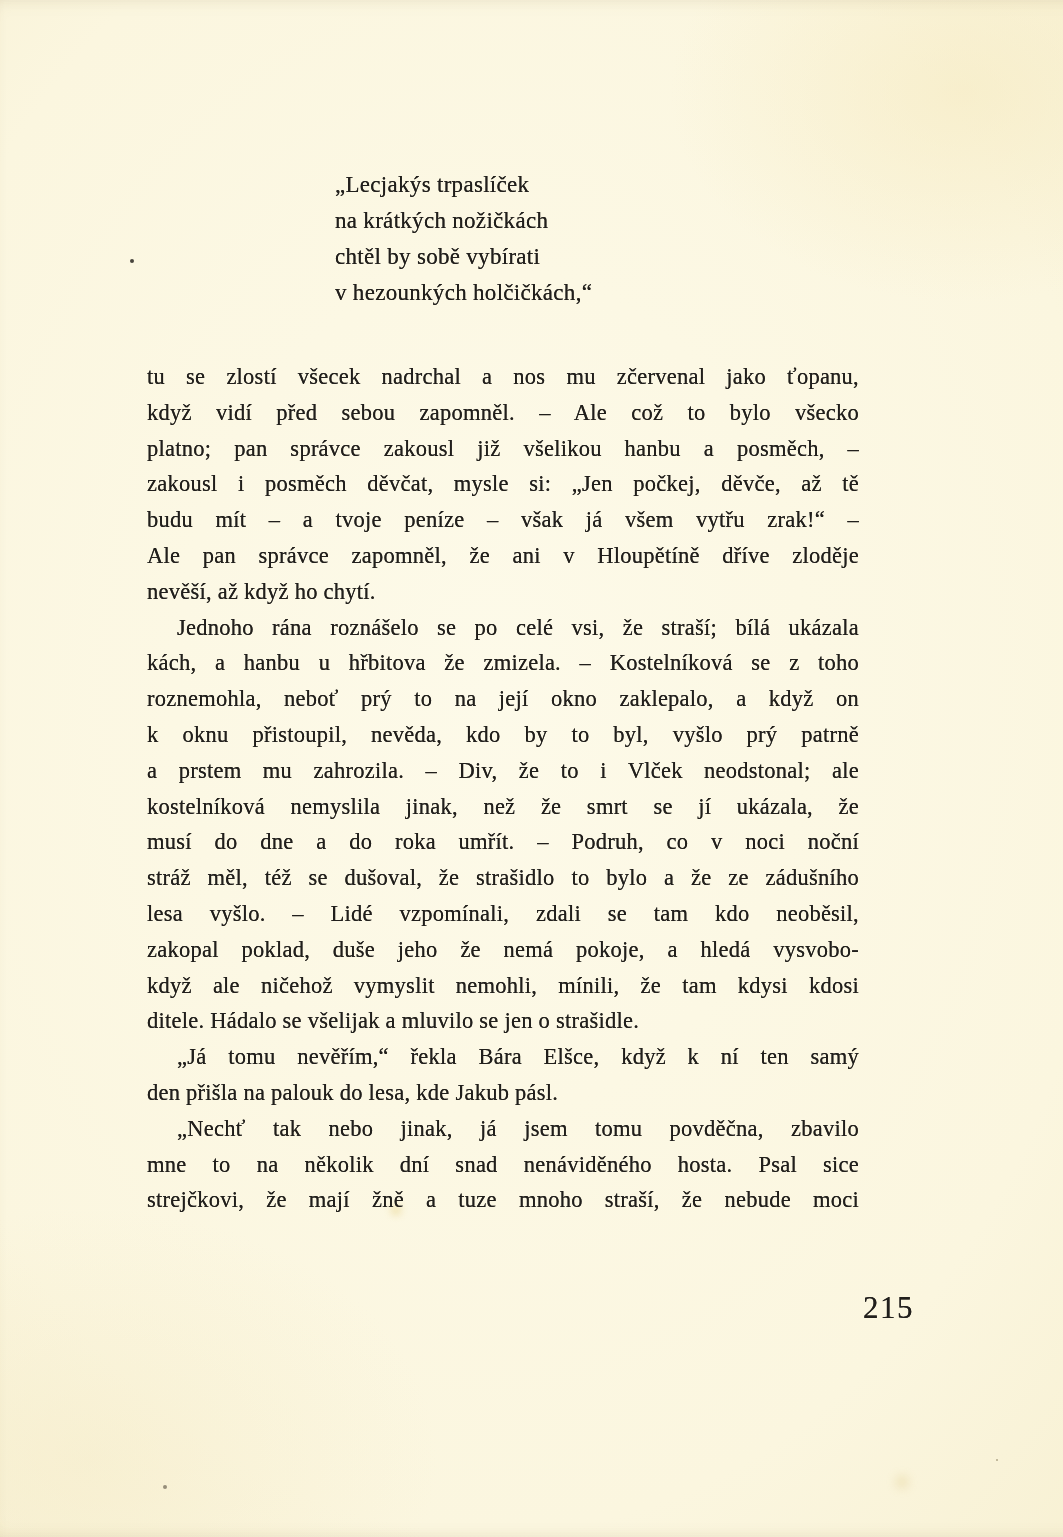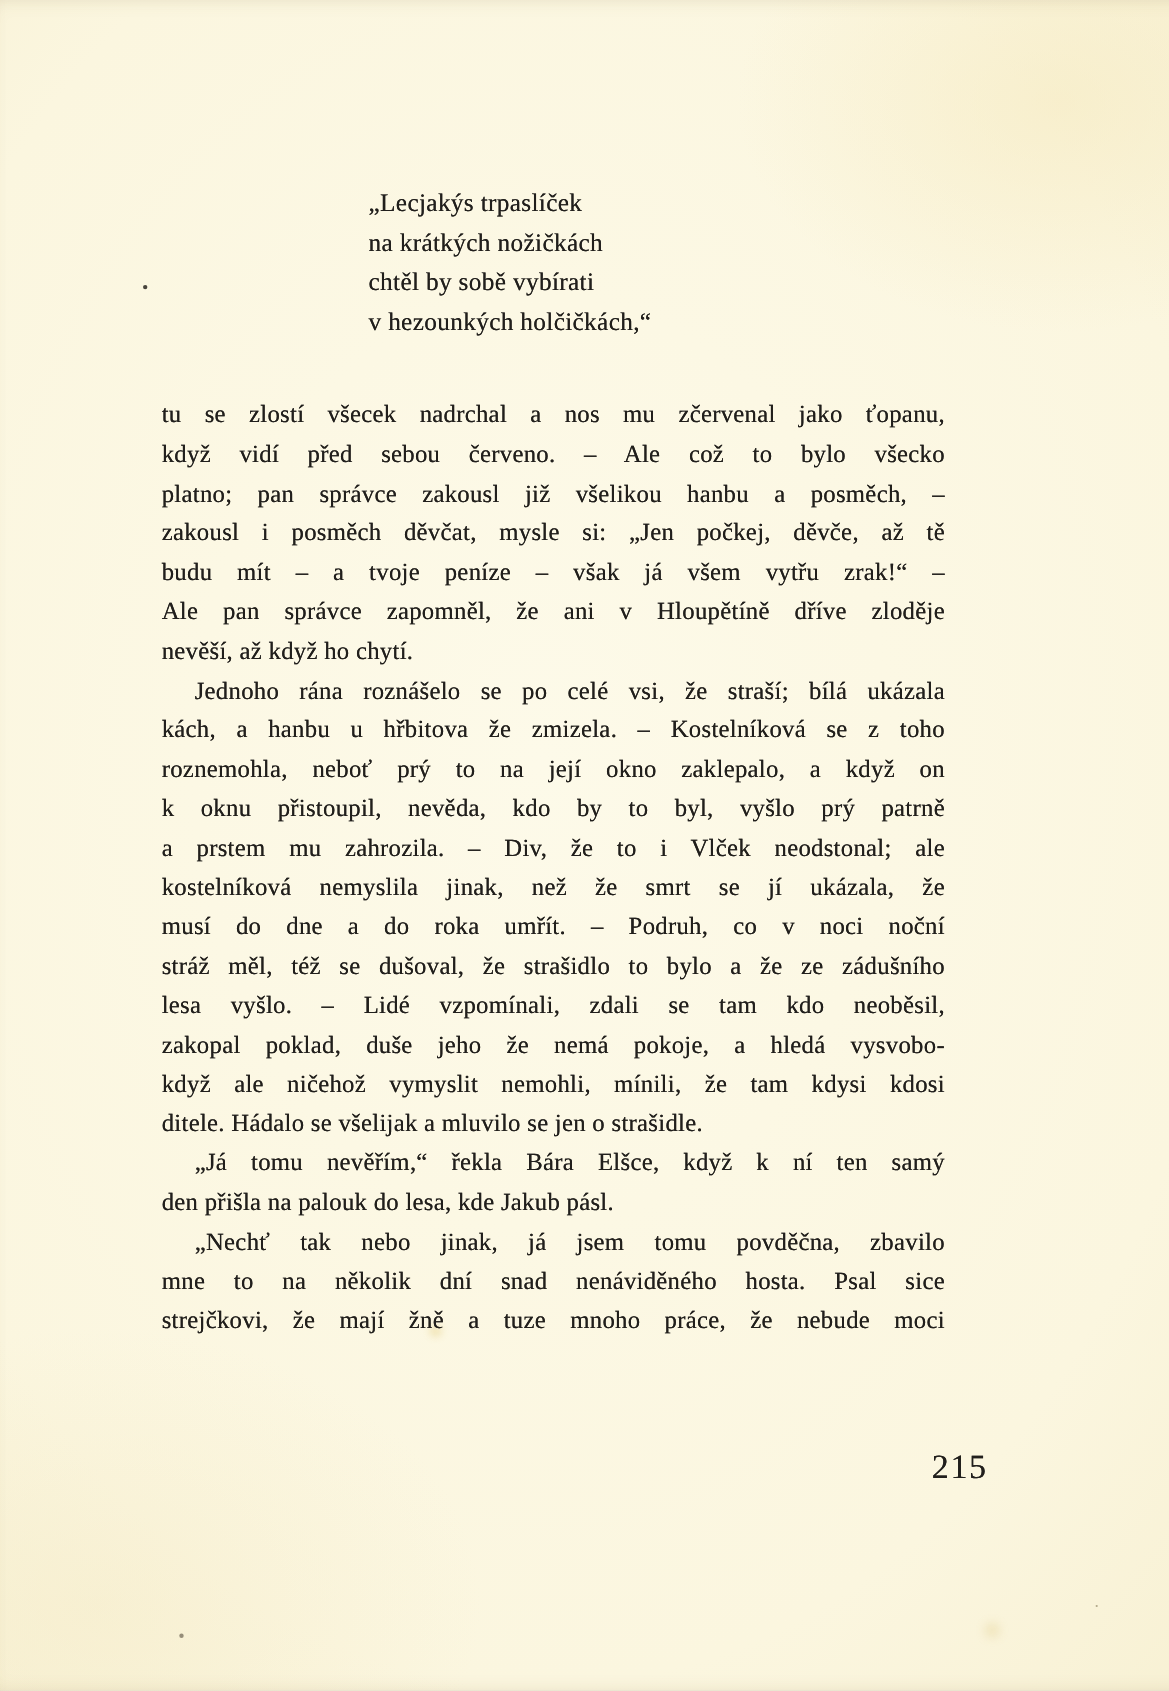--- a/index.html
+++ b/index.html
@@ -70,44 +70,43 @@
     text-shadow: 0 0 0.5px rgba(33,31,28,0.9);
   }
   .bline.indent {
     text-indent: 30px;
   }
   .bline.plast {
     text-align-last: left;
   }
   .page-number {
     position: absolute;
-    left: 131px;
+    left: 147px;
     top: 1288px;
     width: 767px;
     text-align: right;
     font-size: 31px;
     line-height: 40px;
     letter-spacing: 1.5px;
     text-shadow: 0 0 0.5px rgba(33,31,28,0.9);
-    margin-top: 26px;
   }
 </style>
 </head>
 <body>
 
 <div class="page">
   <div class="verse" id="verse">
       <div class="vline">„Lecjakýs trpaslíček</div>
       <div class="vline">na krátkých nožičkách</div>
       <div class="vline">chtěl by sobě vybírati</div>
       <div class="vline">v hezounkých holčičkách,“</div>
     </div>
   <div class="body-text" id="body">
       <div class="bline">tu se zlostí všecek nadrchal a nos mu zčervenal jako ťopanu,</div>
-      <div class="bline">když vidí před sebou červeno. – Ale což to bylo všecko</div>
+      <div class="bline">když vidí před sebou zapomněl. – Ale což to bylo všecko</div>
       <div class="bline">platno; pan správce zakousl již všelikou hanbu a posměch, –</div>
       <div class="bline">zakousl i posměch děvčat, mysle si: „Jen počkej, děvče, až tě</div>
       <div class="bline">budu mít – a tvoje peníze – však já všem vytřu zrak!“ –</div>
       <div class="bline">Ale pan správce zapomněl, že ani v Hloupětíně dříve zloděje</div>
       <div class="bline plast">nevěší, až když ho chytí.</div>
       <div class="bline indent">Jednoho rána roznášelo se po celé vsi, že straší; bílá ukázala</div>
       <div class="bline">kách, a hanbu u hřbitova že zmizela. – Kostelníková se z toho</div>
       <div class="bline">roznemohla, neboť prý to na její okno zaklepalo, a když on</div>
       <div class="bline">k oknu přistoupil, nevěda, kdo by to byl, vyšlo prý patrně</div>
       <div class="bline">a prstem mu zahrozila. – Div, že to i Vlček neodstonal; ale</div>
@@ -115,16 +114,16 @@
       <div class="bline">musí do dne a do roka umřít. – Podruh, co v noci noční</div>
       <div class="bline">stráž měl, též se dušoval, že strašidlo to bylo a že ze zádušního</div>
       <div class="bline">lesa vyšlo. – Lidé vzpomínali, zdali se tam kdo neoběsil,</div>
       <div class="bline">zakopal poklad, duše jeho že nemá pokoje, a hledá vysvobo-</div>
       <div class="bline">když ale ničehož vymyslit nemohli, mínili, že tam kdysi kdosi</div>
       <div class="bline plast">ditele. Hádalo se všelijak a mluvilo se jen o strašidle.</div>
       <div class="bline indent">„Já tomu nevěřím,“ řekla Bára Elšce, když k ní ten samý</div>
       <div class="bline plast">den přišla na palouk do lesa, kde Jakub pásl.</div>
       <div class="bline indent">„Nechť tak nebo jinak, já jsem tomu povděčna, zbavilo</div>
       <div class="bline">mne to na několik dní snad nenáviděného hosta. Psal sice</div>
-      <div class="bline">strejčkovi, že mají žně a tuze mnoho práce, že nebude moci</div>
+      <div class="bline">strejčkovi, že mají žně a tuze mnoho straší, že nebude moci</div>
     </div>
   <div class="page-number">215</div>
 </div>
 
 </body></html>

